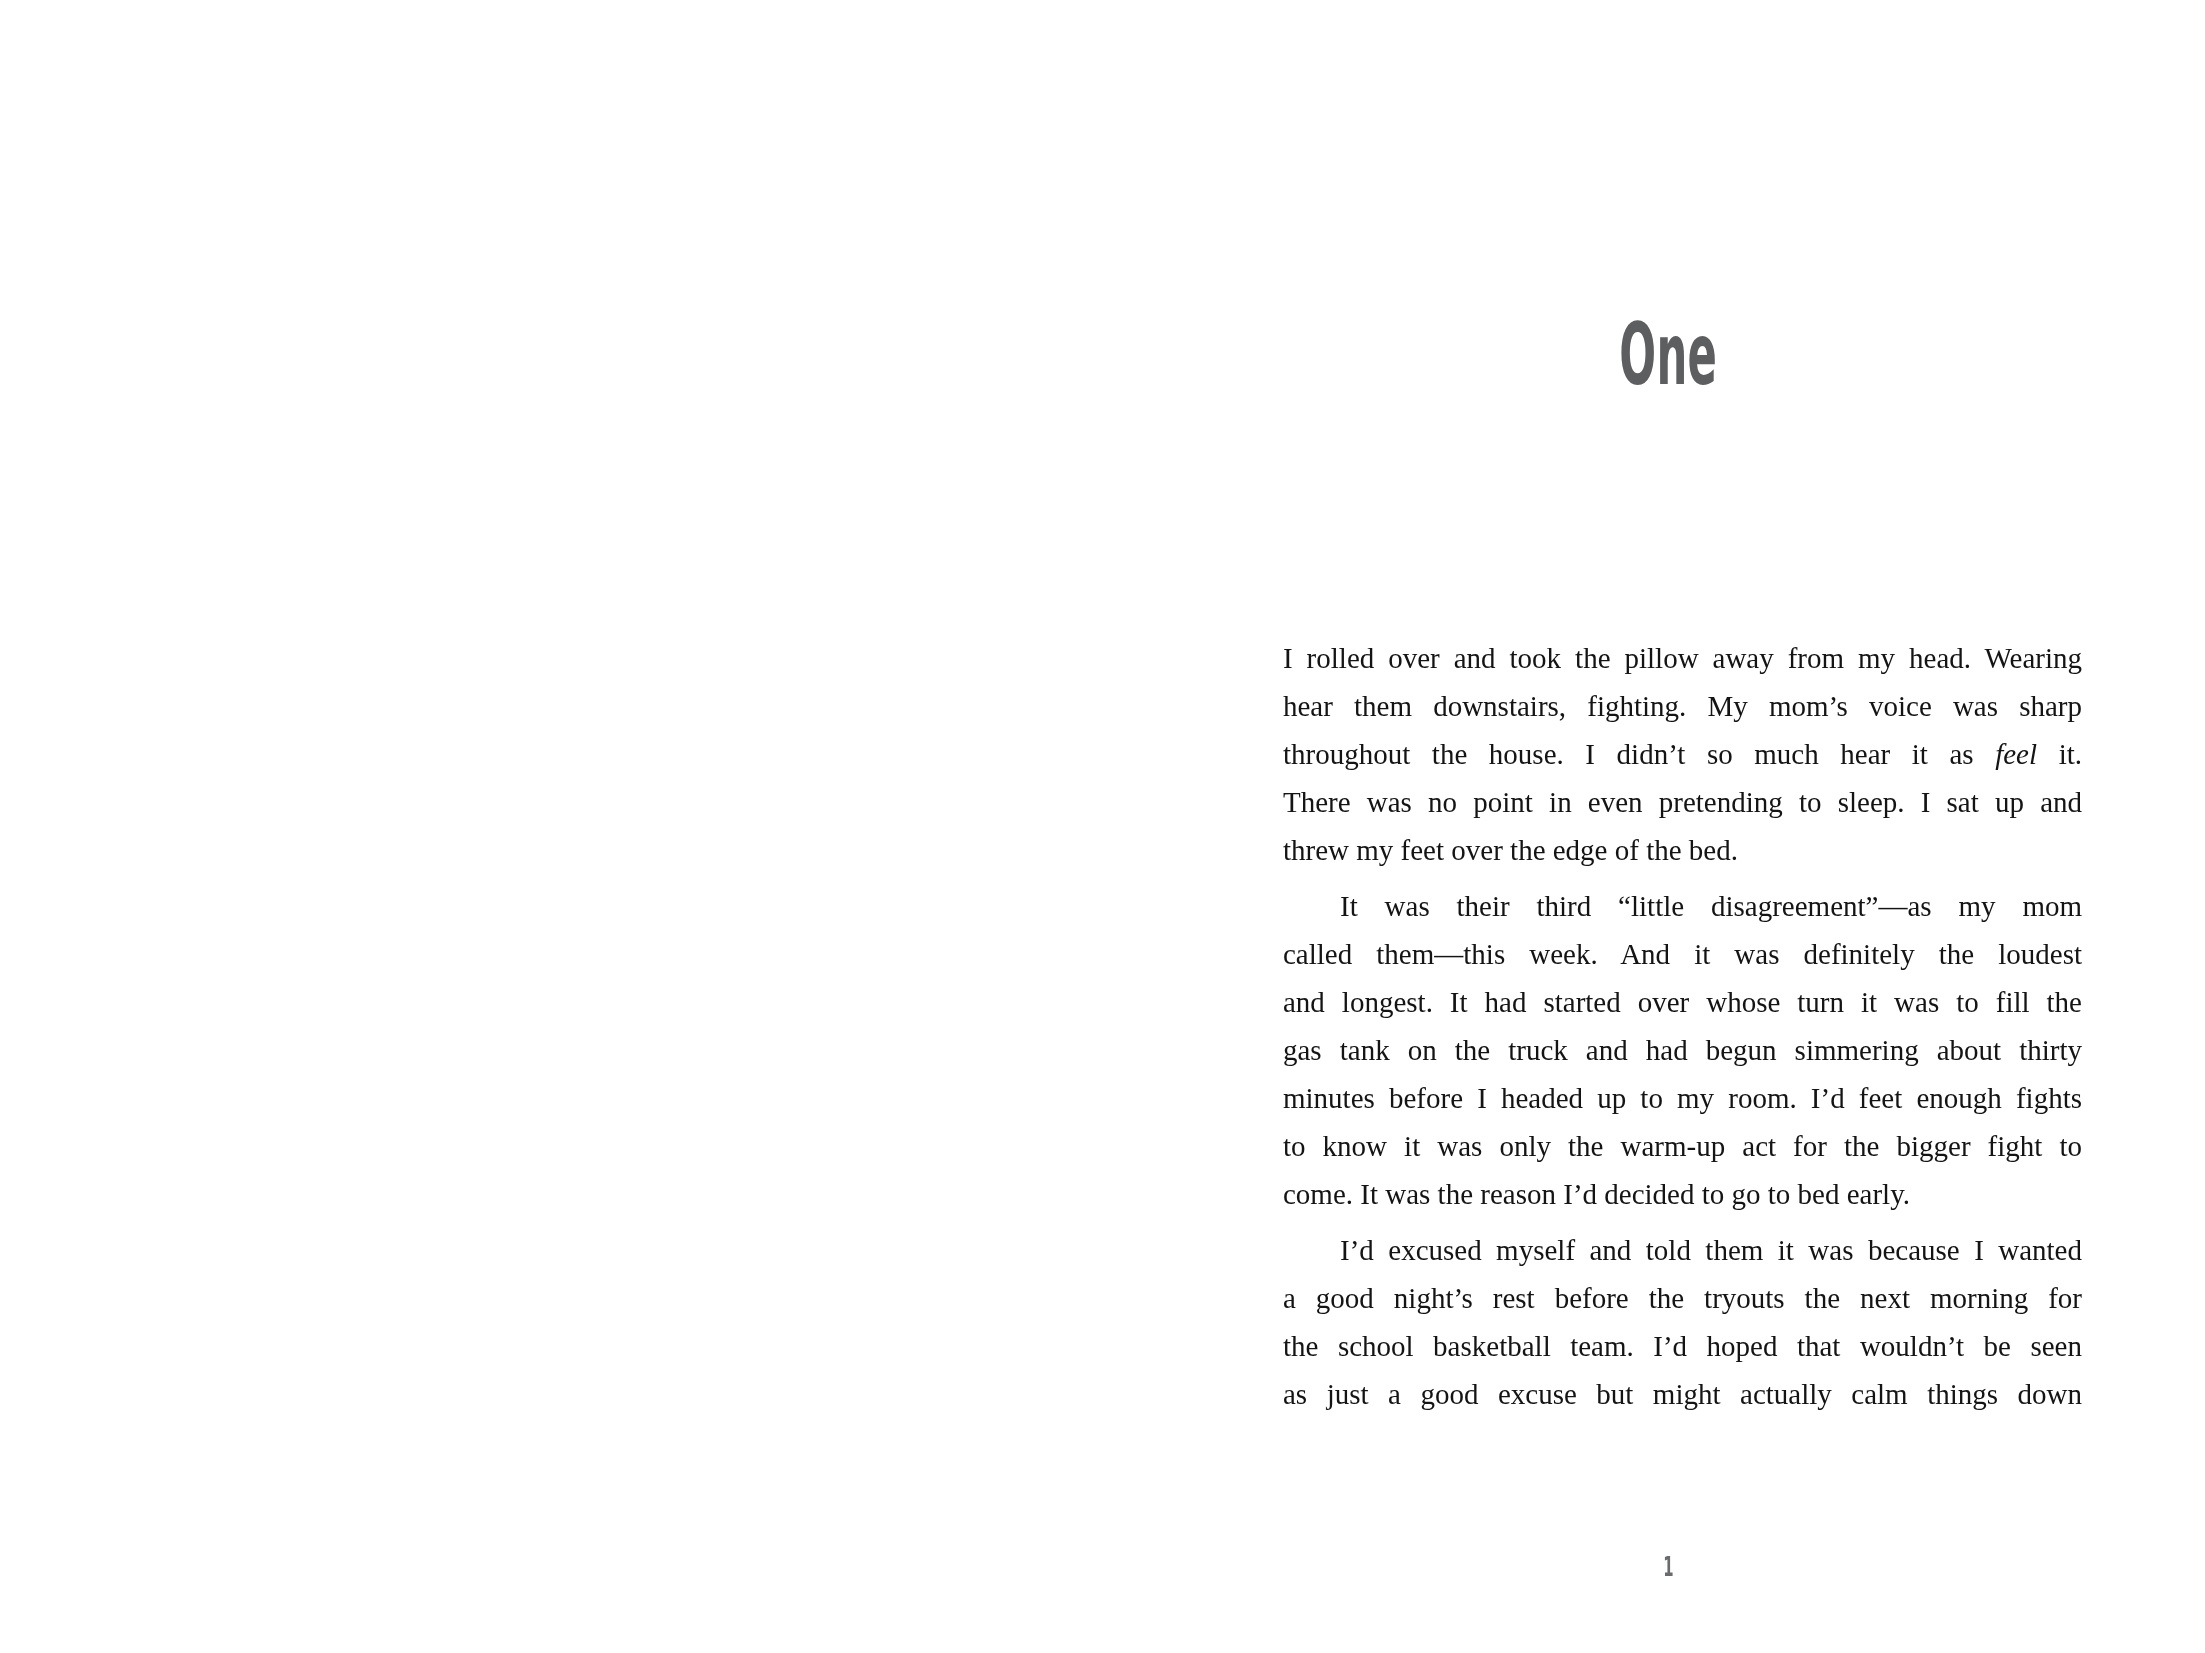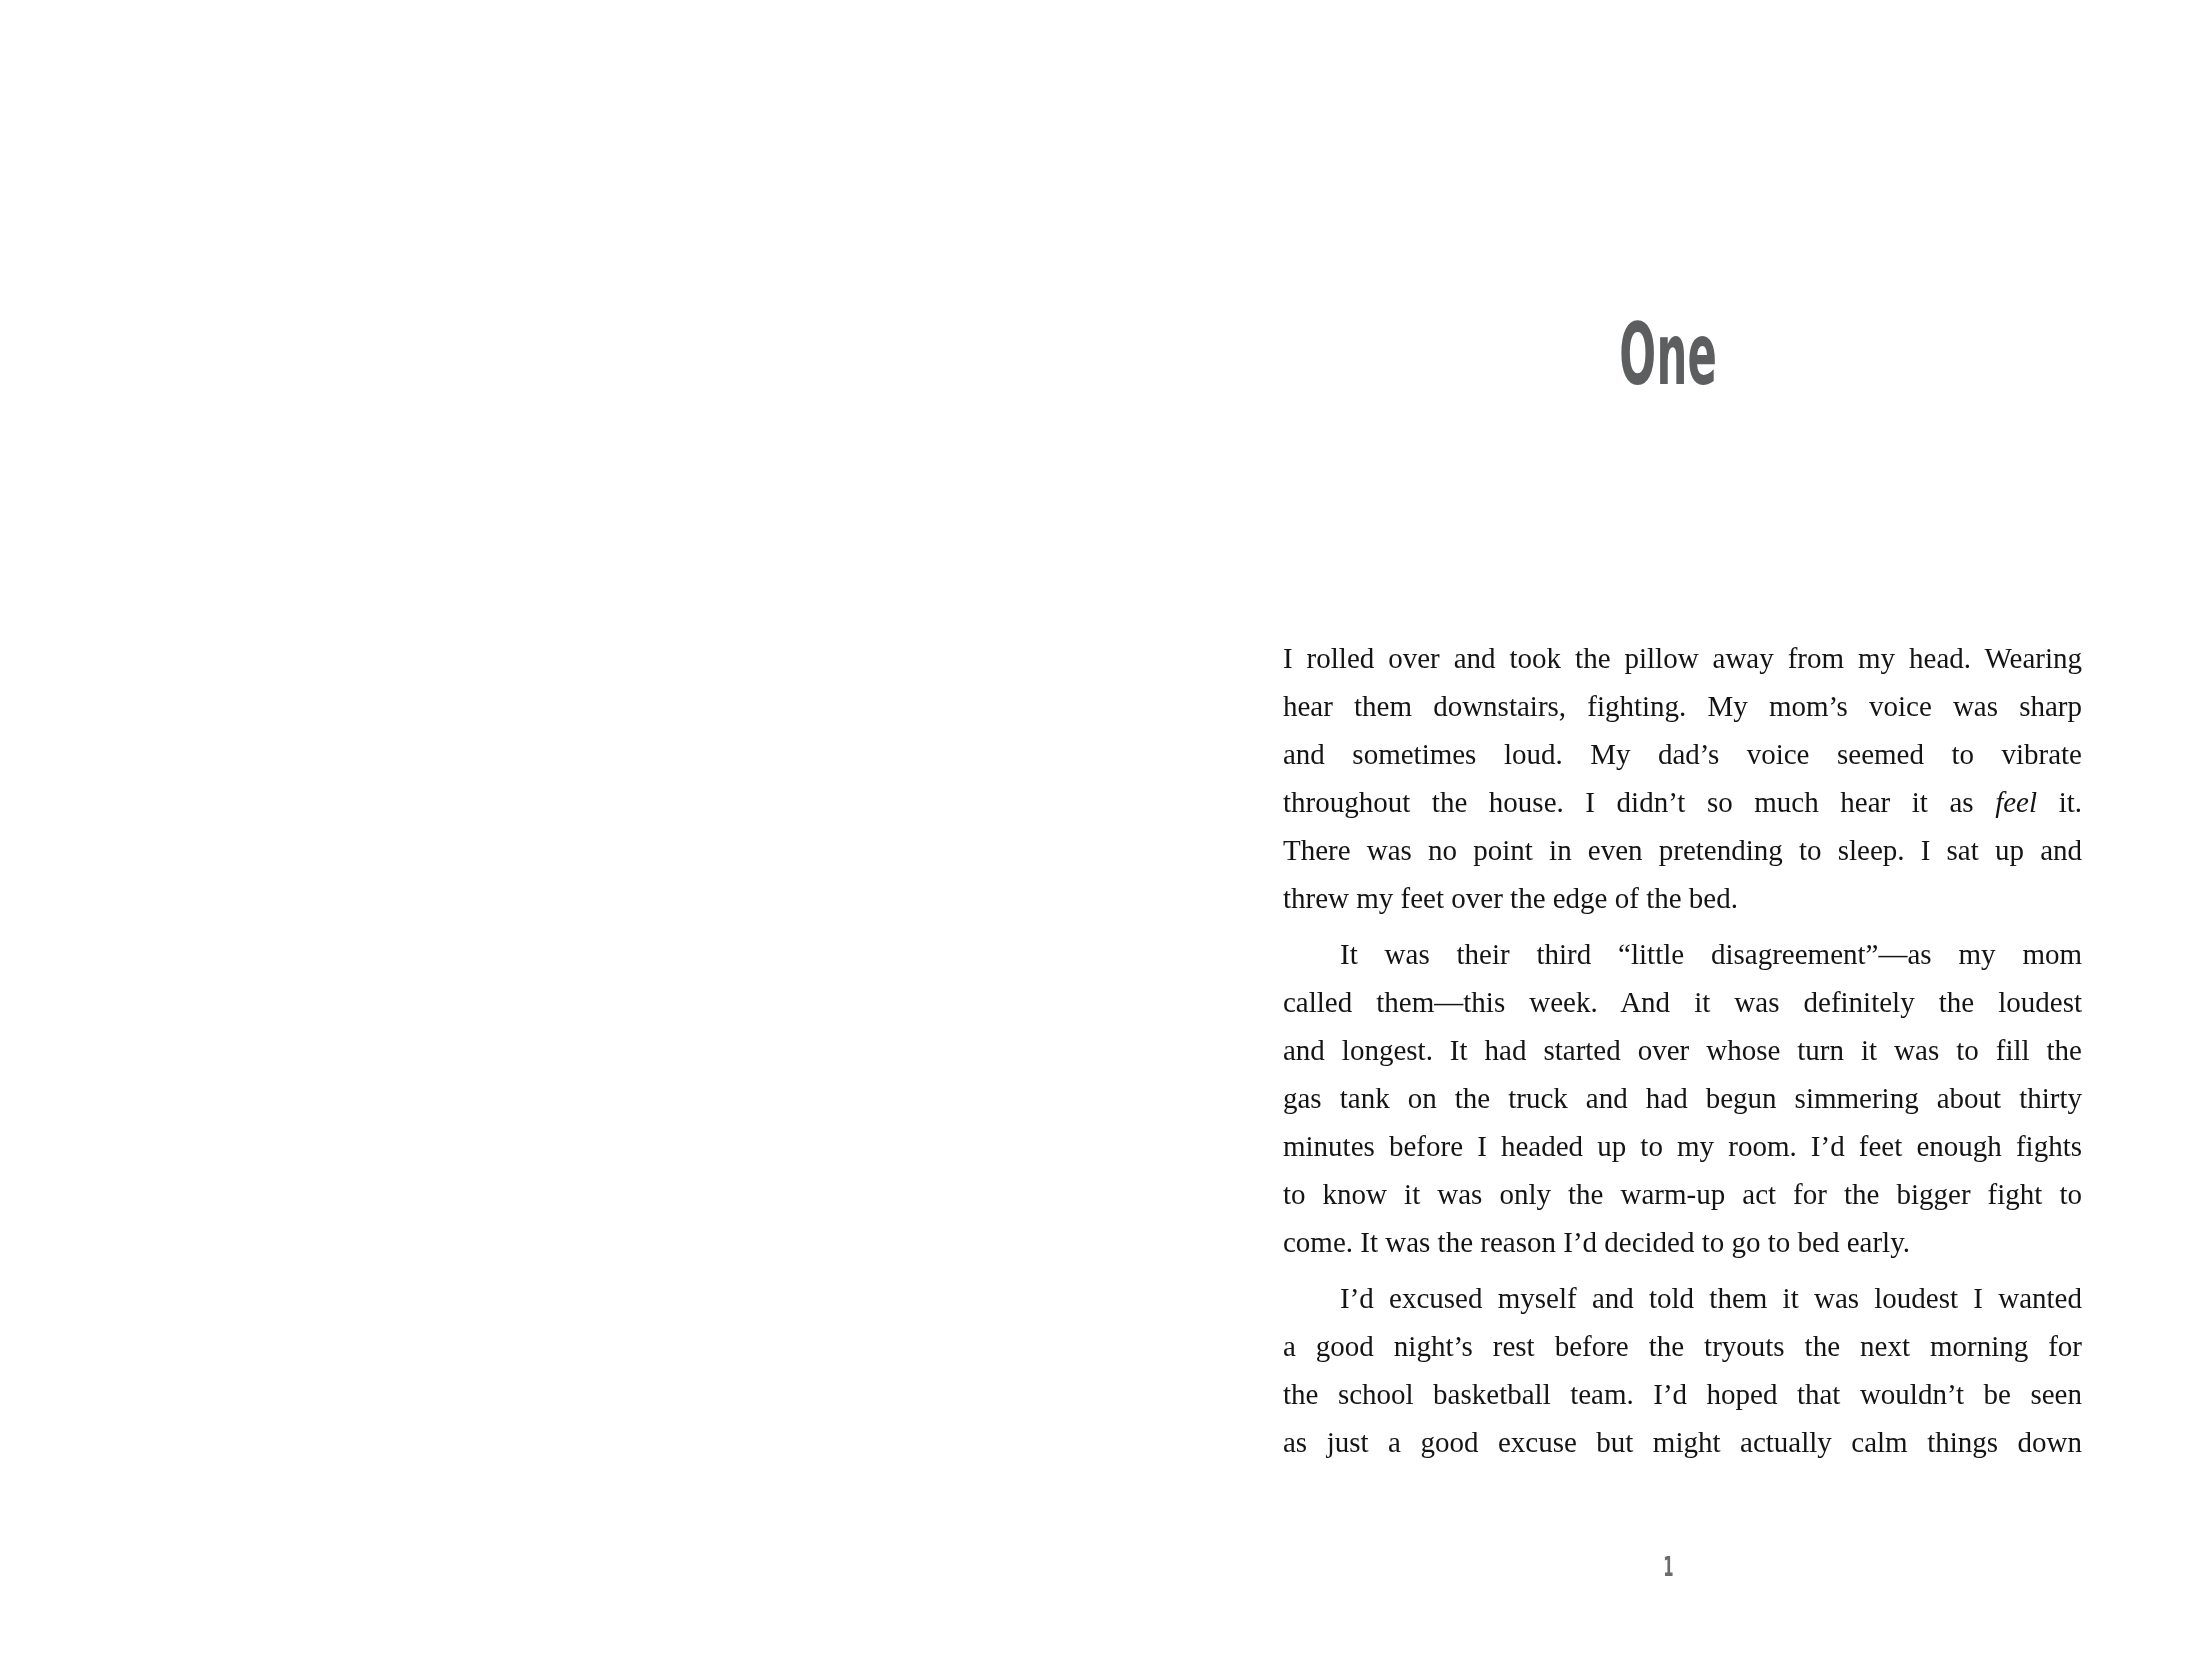--- a/index.html
+++ b/index.html
@@ -90,32 +90,31 @@
 </head>
 <body>
 
 <div class="spread">
   <div class="page page-left"></div>
   <div class="page page-right">
     <h1 class="chapter-title"><span class="condense">One</span></h1>
     <div class="body-text">
         <div class="line"><span>I rolled over and took the pillow away from my head. Wearing</span></div>
         <div class="line"><span>hear them downstairs, fighting. My mom’s voice was sharp</span></div>
-        <div class="line"><span>and sometimes loud. My dad’s voice seemed to vibrate</span></div>
         <div class="line"><span>throughout the house. I didn’t so much hear it as </span><span class="it">feel</span><span> it.</span></div>
         <div class="line"><span>There was no point in even pretending to sleep. I sat up and</span></div>
         <div class="line nojust"><span>threw my feet over the edge of the bed.</span></div>
         <div class="line indent"><span>It was their third “little disagreement”—as my mom</span></div>
         <div class="line"><span>called them—this week. And it was definitely the loudest</span></div>
         <div class="line"><span>and longest. It had started over whose turn it was to fill the</span></div>
         <div class="line"><span>gas tank on the truck and had begun simmering about thirty</span></div>
         <div class="line"><span>minutes before I headed up to my room. I’d feet enough fights</span></div>
         <div class="line"><span>to know it was only the warm-up act for the bigger fight to</span></div>
         <div class="line nojust"><span>come. It was the reason I’d decided to go to bed early.</span></div>
-        <div class="line indent"><span>I’d excused myself and told them it was loudest I wanted</span></div>
+        <div class="line indent"><span>I’d excused myself and told them it was because I wanted</span></div>
         <div class="line"><span>a good night’s rest before the tryouts the next morning for</span></div>
         <div class="line"><span>the school basketball team. I’d hoped that wouldn’t be seen</span></div>
         <div class="line"><span>as just a good excuse but might actually calm things down</span></div>
       </div>
     <div class="folio"><span class="condense">1</span></div>
   </div>
 </div>
 
 
 </body></html>

